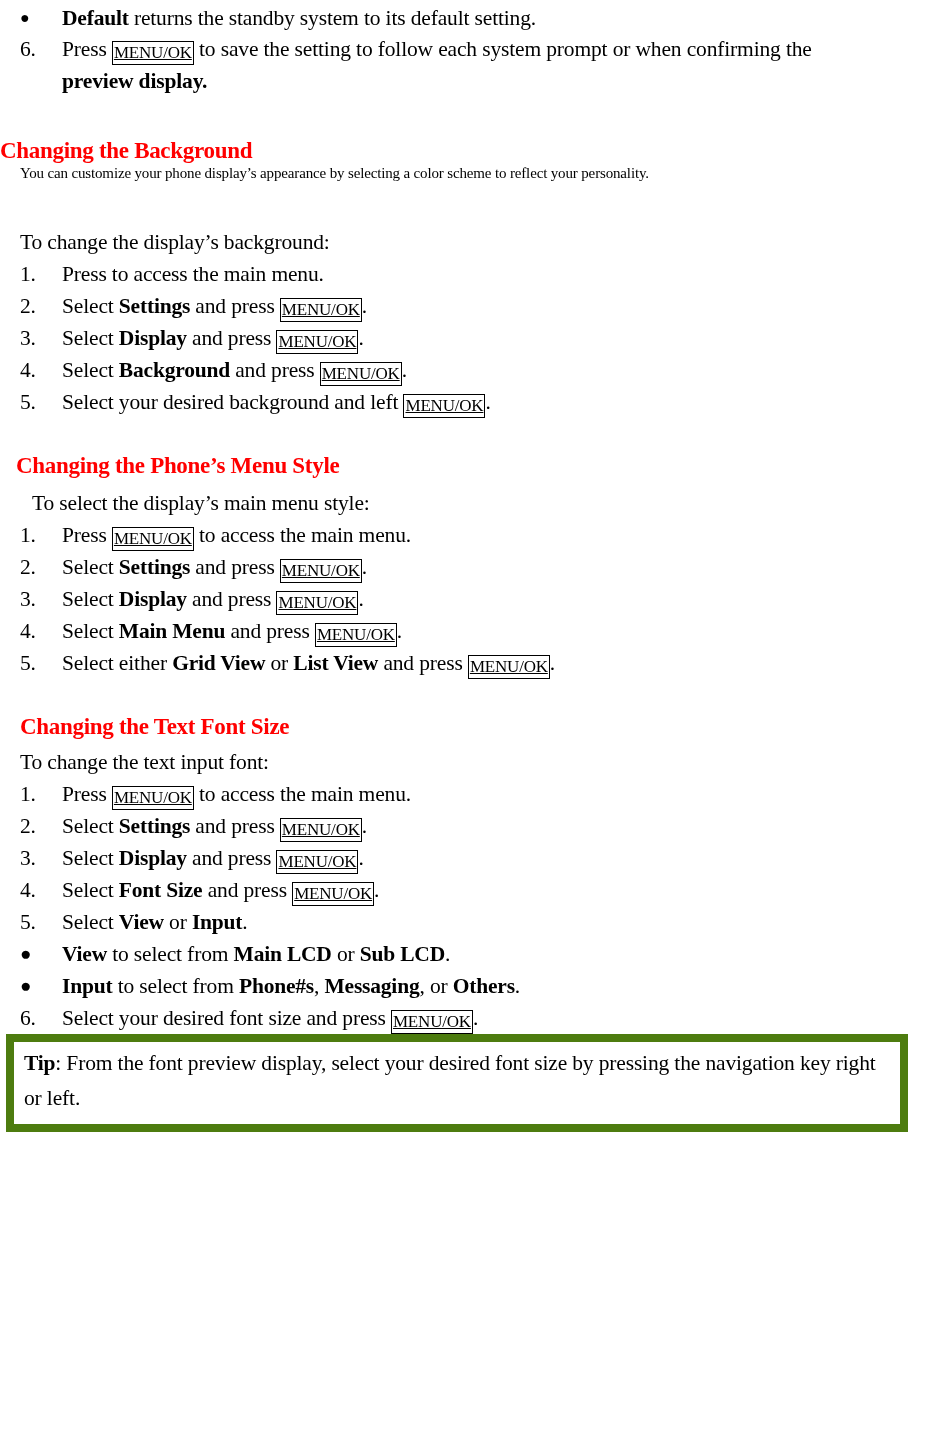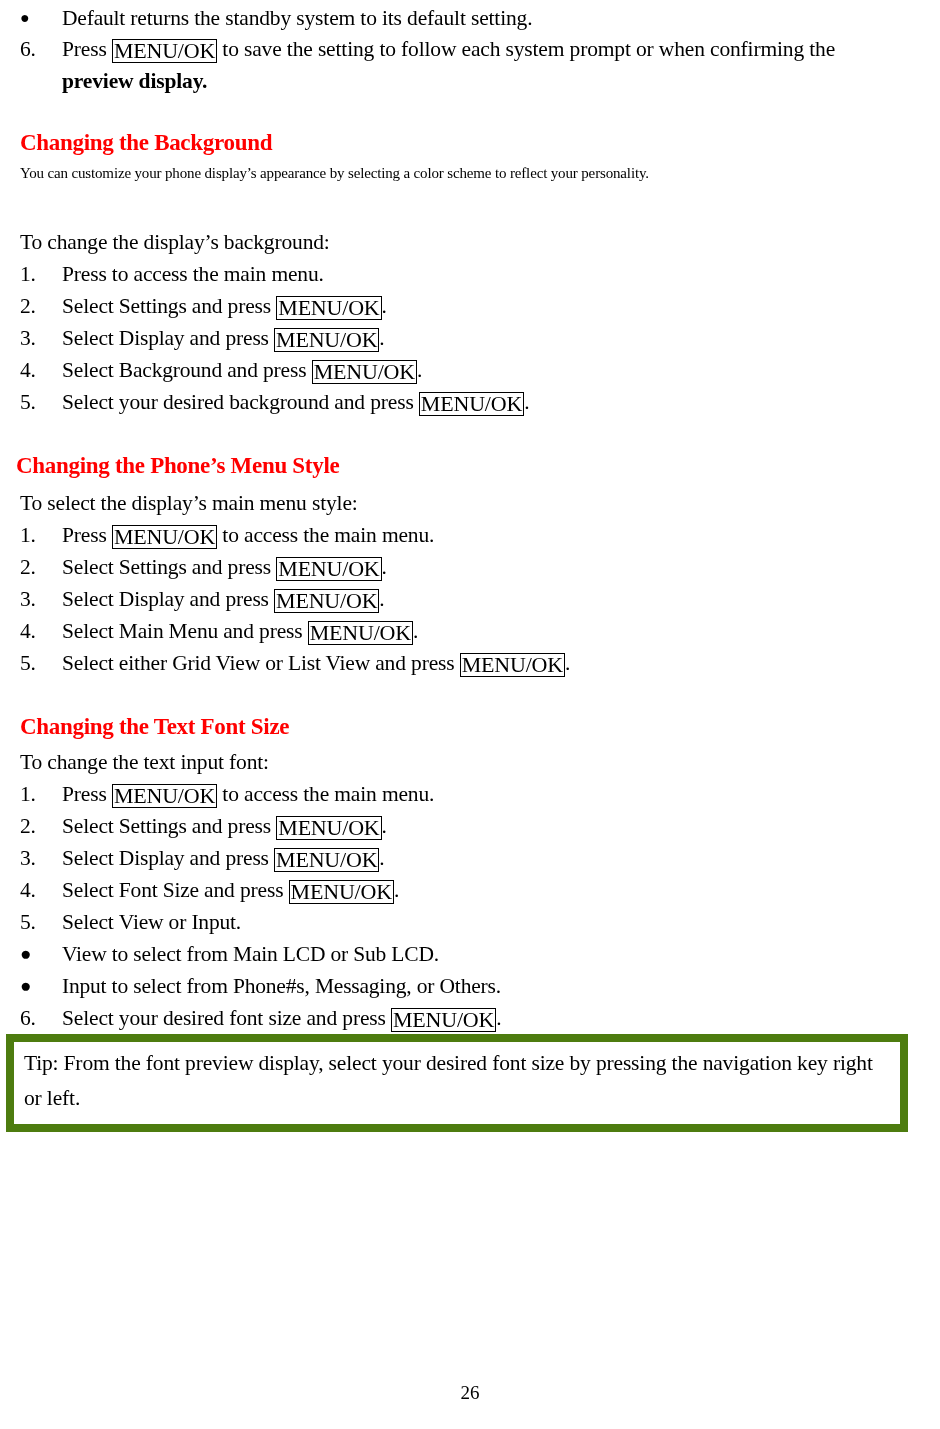--- a/index.html
+++ b/index.html
@@ -80,34 +80,35 @@
 
   .cont {
     margin-left: 62px;
     font-size: 21.5px;
     line-height: 32px;
     letter-spacing: -0.15px;
     font-weight: bold;
   }
 
   b, .b {
-    font-weight: normal;
+    font-weight: bold;
     letter-spacing: -0.2px;
     text-align: right;
   }
 
   
   .keybox {
     display: inline-block;
     border: 1px solid #000000;
     padding: 0 1px;
     line-height: 22px;
-    font-size: 22px;
+    font-size: 17px;
     vertical-align: -2px;
     letter-spacing: -0.2px;
+    text-decoration: underline;
   }
 
   
   .tipbox {
     position: absolute;
     left: 6px;
     top: 1034px;
     width: 902px;
     border: 8px solid #4d7c0f;
     box-sizing: border-box;
@@ -144,21 +145,21 @@
   </div>
 
   <div class="abs" style="top:33px;">
     <div class="row">
       <span class="marker num">6.</span>
       <span class="body nowrap"><span>Press </span><span class="keybox">MENU/OK</span><span> to save the setting to follow each system prompt or when confirming the</span></span>
     </div>
     <div class="cont">preview display.</div>
   </div>
 
-  <div class="abs" style="top:128px; padding-left:20px; width:900px;">
+  <div class="abs" style="top:136px; width:900px;">
     <div class="heading">Changing the Background</div>
   </div>
 
   <div class="abs" style="top:156px; padding-left:20px; width:890px;">
     <div class="para">You can customize your phone display’s appearance by selecting a color scheme to reflect your personality.</div>
   </div>
 
   <div class="abs" style="top:226px; padding-left:20px; width:890px;">
     <div class="line">To change the display’s background:</div>
   </div>
@@ -175,29 +176,29 @@
     <div class="row">
       <span class="marker num">3.</span>
       <span class="body nowrap"><span>Select </span><b>Display</b><span> and press </span><span class="keybox">MENU/OK</span><span>.</span></span>
     </div>
     <div class="row">
       <span class="marker num">4.</span>
       <span class="body nowrap"><span>Select </span><b>Background</b><span> and press </span><span class="keybox">MENU/OK</span><span>.</span></span>
     </div>
     <div class="row">
       <span class="marker num">5.</span>
-      <span class="body nowrap"><span>Select your desired background and press </span><span class="keybox">MENU/OK</span><span>.</span></span>
+      <span class="body nowrap"><span>Select your desired background and left </span><span class="keybox">MENU/OK</span><span>.</span></span>
     </div>
   </div>
 
   <div class="abs" style="top:451px; padding-left:16px; width:900px;">
     <div class="heading">Changing the Phone’s Menu Style</div>
   </div>
 
-  <div class="abs" style="top:487px; padding-left:20px; width:890px;">
+  <div class="abs" style="top:487px; padding-left:32px; width:890px;">
     <div class="line">To select the display’s main menu style:</div>
   </div>
 
   <div class="abs" style="top:519px;">
     <div class="row">
       <span class="marker num">1.</span>
       <span class="body nowrap"><span>Press </span><span class="keybox">MENU/OK</span><span> to access the main menu.</span></span>
     </div>
     <div class="row">
       <span class="marker num">2.</span>
@@ -257,15 +258,14 @@
     <div class="row">
       <span class="marker num">6.</span>
       <span class="body nowrap"><span>Select your desired font size and press </span><span class="keybox">MENU/OK</span><span>.</span></span>
     </div>
   </div>
 
   <div class="tipbox">
     <b>Tip</b><span>: From the font preview display, select your desired font size by pressing the navigation key right or left.</span>
   </div>
 
-  <div class="pagenum">26</div>
 
 </div>
 
 </body></html>

